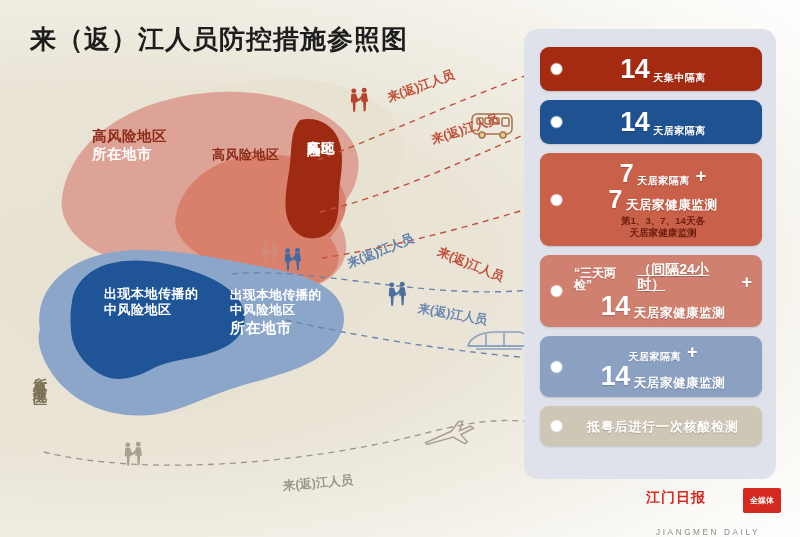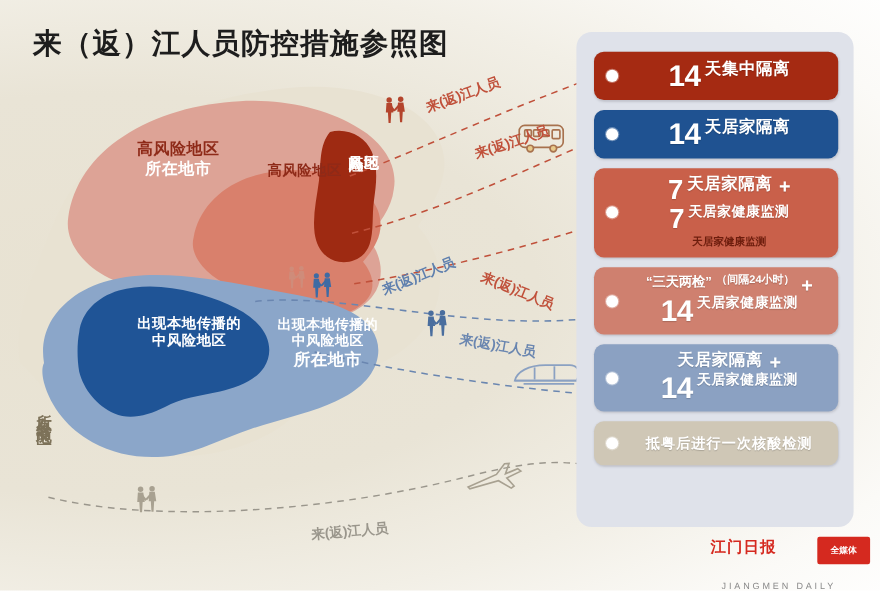--- a/index.html
+++ b/index.html
@@ -9,21 +9,21 @@
     background:#ffffff;
   }
   #stage{position:relative;width:800px;height:537px;overflow:hidden;
     background:
       radial-gradient(120% 90% at 12% 50%, #e8e2d2 0%, #e9e4d6 38%, #f2efe6 60%, #fbfaf7 78%, #ffffff 92%);
     padding-left: 48px;
   }
   
   #mapwrap{position:absolute;left:0;top:0;width:540px;height:537px;}
   #mapsvg{position:absolute;left:0;top:0;}
-  .rglabel{position:absolute;text-align:center;line-height:1.22;font-weight:bold;
+  .rglabel{position:absolute;line-height:1.22;font-weight:bold;
      letter-spacing:.5px;pointer-events:none;}
   #lb-city{left:92px;top:128px;width:140px;color:#8e2a18;font-size:14.5px;}
   #lb-city .w{color:#ffffff;}
   #lb-county{left:212px;top:147px;width:130px;color:#8e2a18;font-size:13px;}
   #lb-county .w{color:#ffffff;}
   #lb-high{left:306px;top:130px;width:48px;height:66px;color:#ffffff;font-size:13.5px;}
   #lb-high .vcol{writing-mode:vertical-rl;text-orientation:upright;letter-spacing:1px;
      display:inline-block;vertical-align:top;line-height:1.05;}
   #lb-mid{left:104px;top:286px;width:136px;color:#ffffff;font-size:13px;}
   #lb-midcity{left:230px;top:288px;width:136px;color:#ffffff;font-size:12.6px;}
@@ -46,41 +46,41 @@
      box-sizing:border-box;min-height:44px;display:flex;flex-direction:column;
      justify-content:center;}
   .bullet{position:absolute;left:11px;top:50%;width:11px;height:11px;border-radius:50%;
      background:#fff;transform:translateY(-50%);
      box-shadow:0 0 0 1px rgba(255,255,255,.35);}
   .c1{background:#a52a12;}
   .c2{background:#1f5291;}
   .c3{background:#c9604a;min-height:78px;}
   .c4{background:#cf806f;min-height:52px;}
   .c5{background:#8ba1c2;min-height:52px;}
-  .c6{background:#cfc7b6;min-height:40px;font-family:Liberation Serif, serif;}
-  .line{display:flex;align-items:flex-start;justify-content:center;gap:4px;color:#fff;
+  .c6{background:#cfc7b6;min-height:40px;}
+  .line{display:flex;align-items:flex-end;justify-content:center;gap:4px;color:#fff;
      text-shadow:0 1px 1px rgba(0,0,0,.18);line-height:1.05;}
   .num{font-size:27px;font-weight:bold;letter-spacing:-.5px;}
   .num.sm{font-size:25px;}
-  .txt{font-size:15px;font-weight:bold;letter-spacing:.5px;}
+  .txt{font-size:10px;font-weight:bold;letter-spacing:.5px;}
   .txt.s{font-size:12.6px;}
   .plus{font-size:18px;font-weight:bold;margin-left:2px;}
   .quote{font-size:12px;font-weight:bold;}
-  .paren{font-size:10px;font-weight:bold;}
+  .paren{font-size:14px;font-weight:bold;text-decoration:underline;}
   .note{margin-top:2px;text-align:center;color:#6d1d0d;font-size:9.6px;
      font-weight:bold;line-height:1.3;text-shadow:none;}
   .c6 .txt{font-size:12.8px;color:#ffffff;letter-spacing:1px;}
   .c6{padding-top:6px;padding-bottom:6px;}
   
   #logo{position:absolute;left:646px;top:489px;width:140px;height:40px;}
   #logo .cn{position:absolute;left:0;top:0;font-size:14px;font-weight:bold;color:#d5291f;
      letter-spacing:1px;}
   #logo .en{position:absolute;left:10px;top:39px;font-size:8.2px;color:#8a8a8a;
      letter-spacing:2.6px;}
-  #logo .seal{position:absolute;left:97px;top:-1px;width:48px;height:25px;background:#d5291f;
+  #logo .seal{position:absolute;left:97px;top:-1px;width:38px;height:25px;background:#d5291f;
      border-radius:2px;color:#fff;font-size:8px;font-weight:bold;line-height:1.0;
      display:flex;align-items:center;justify-content:center;text-align:center;padding:1px;
      box-sizing:border-box;}
 </style>
 </head>
 <body>
 
 <div id="stage">
 
   <div style="position:absolute;left:30px;top:22px;font-size:26px;font-weight:bold;color:#1d1d1d;letter-spacing:1px;">来（返）江人员防控措施参照图</div>
@@ -240,20 +240,21 @@
       <div class="line">
         <span class="num sm">7</span>
         <span class="txt">天居家隔离</span>
         <span class="plus">+</span>
       </div>
       <div class="line">
         <span class="num sm">7</span>
         <span class="txt s">天居家健康监测</span>
       </div>
       <div class="note">
+        <div>第1、3、7、14天各</div>
         <div>天居家健康监测</div>
       </div>
     </div>
 
     <div class="card c4">
       <span class="bullet"></span>
       <div class="line">
         <span class="quote">“三天两检”</span>
         <span class="paren">（间隔24小时）</span>
         <span class="plus">+</span>

